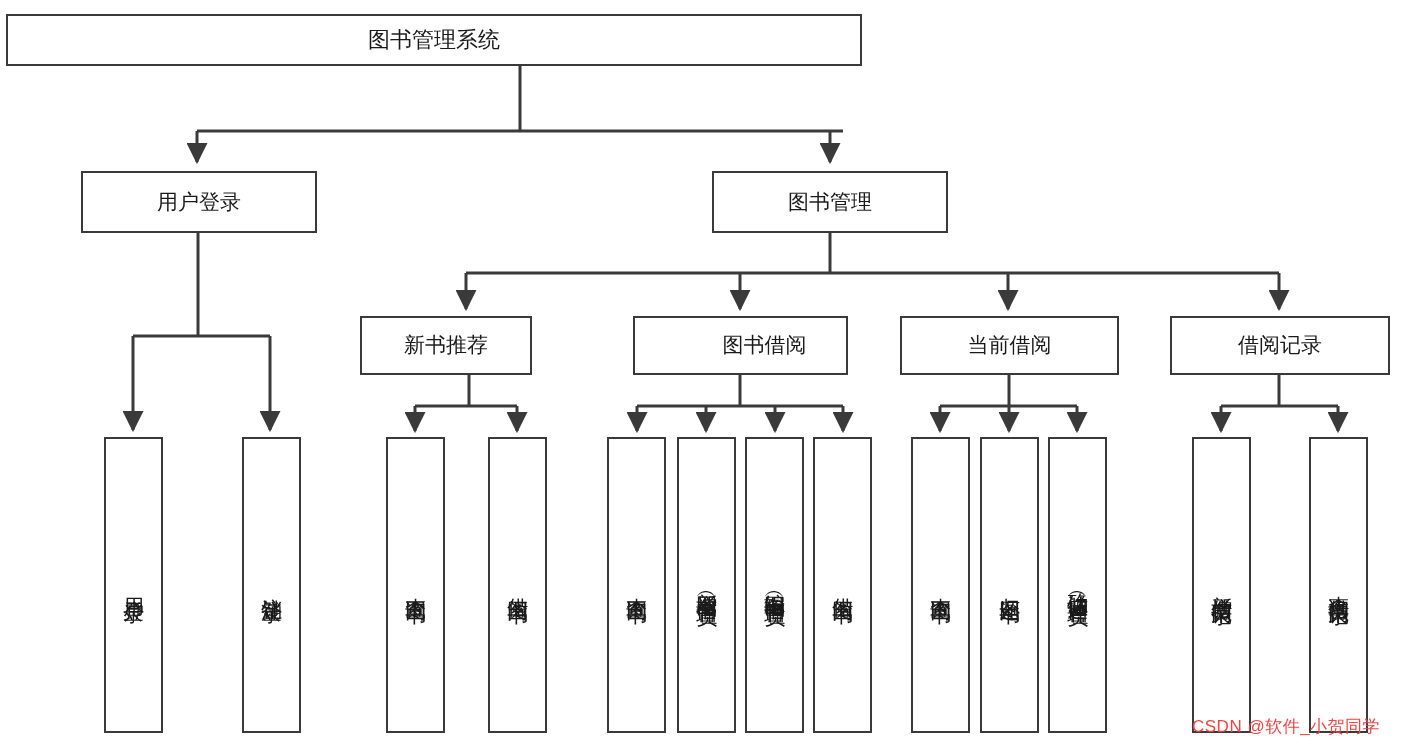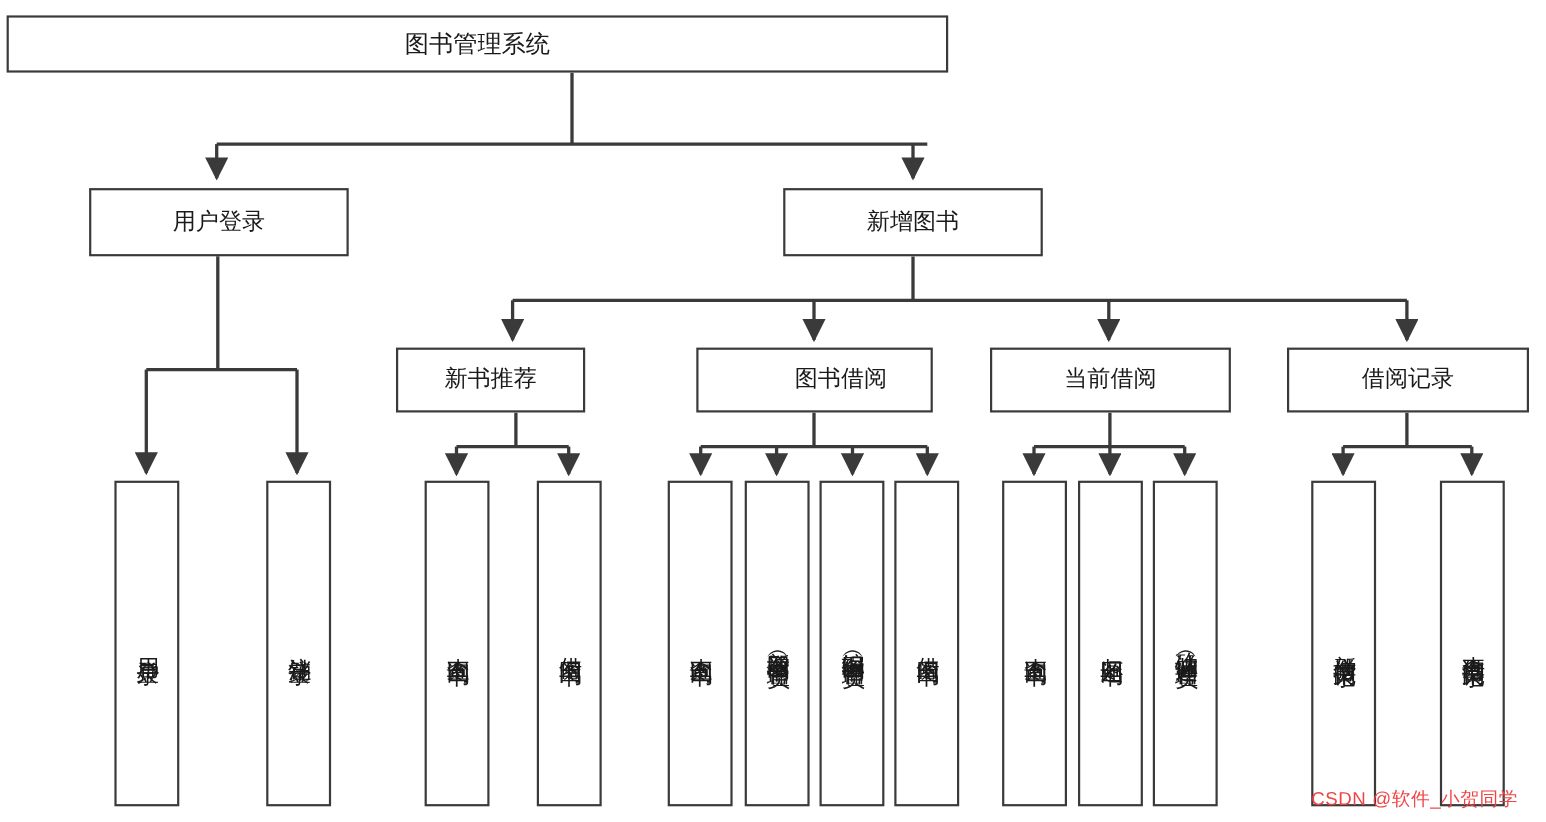--- a/index.html
+++ b/index.html
@@ -125,21 +125,21 @@
 
   <div class="node root horiz" style="left:6px; top:14px; width:856px; height:52px;">
     <span class="node-label">图书管理系统</span>
   </div>
 
   <div class="node horiz" style="left:81px; top:171px; width:236px; height:62px;">
     <span class="node-label">用户登录</span>
   </div>
 
   <div class="node horiz" style="left:712px; top:171px; width:236px; height:62px;">
-    <span class="node-label">新增图书</span>
+    <span class="node-label">图书管理</span>
   </div>
 
   <div class="node horiz" style="left:360px; top:316px; width:172px; height:59px;">
     <span class="node-label">新书推荐</span>
   </div>
 
   <div class="node horiz" style="left:633px; top:316px; width:215px; height:59px;padding-left:48px;">
     <span class="node-label">图书借阅</span>
   </div>
 

